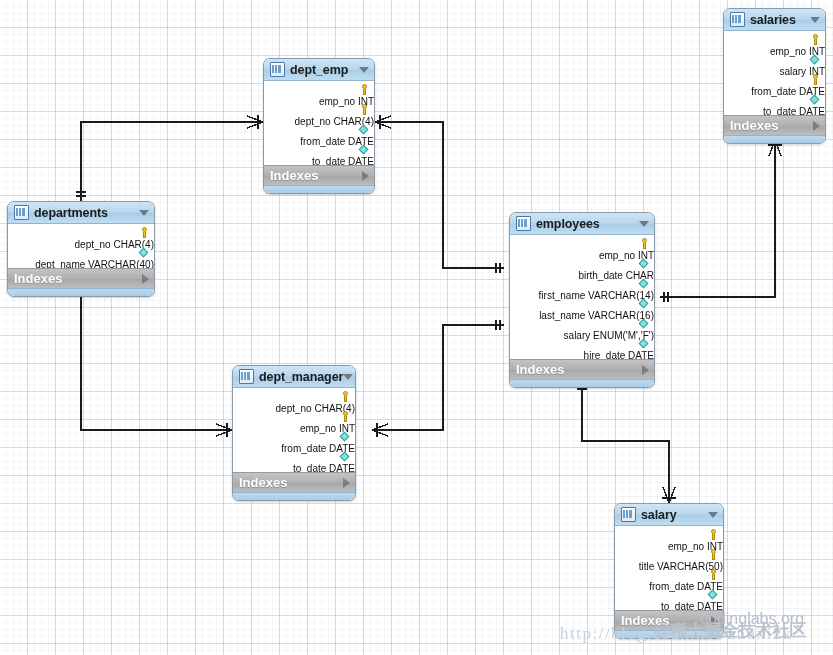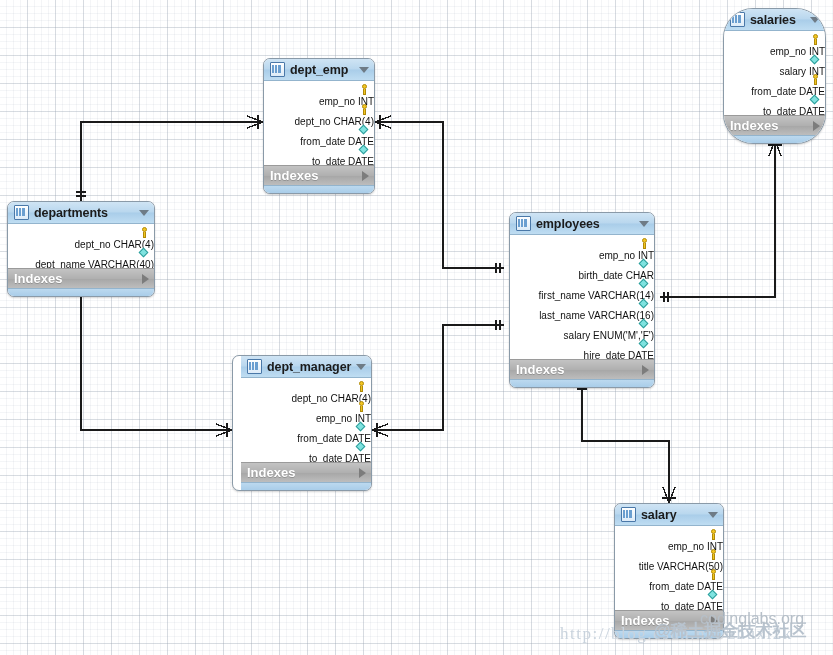--- a/index.html
+++ b/index.html
@@ -347,21 +347,21 @@
             <span class="col-ico ico-diamond"></span>
             <span>hire_date DATE</span>
           </div>
         </div>
         <div class="tbl-ft">
           <span class="tbl-ft-label">Indexes</span>
           <span class="tbl-ft-caret"></span>
         </div>
         <div class="tbl-base"></div>
       </div>
-      <div class="tbl" style="left: 723px; top: 8px; width: 103px; border-radius: 30px;">
+      <div class="tbl" style="left: 723px; top: 8px; width: 103px;">
         <div class="tbl-hd">
           <span class="tbl-hd-icon"></span>
           <span class="tbl-name">salaries</span>
           <span class="tbl-caret"></span>
         </div>
         <div class="tbl-cols">
           <div class="col">
             <span class="col-ico ico-key"></span>
             <span>emp_no INT</span>
           </div>
@@ -377,21 +377,21 @@
             <span class="col-ico ico-diamond"></span>
             <span>to_date DATE</span>
           </div>
         </div>
         <div class="tbl-ft">
           <span class="tbl-ft-label">Indexes</span>
           <span class="tbl-ft-caret"></span>
         </div>
         <div class="tbl-base"></div>
       </div>
-      <div class="tbl" style="left: 232px; top: 355px; width: 140px; padding-left: 8px;">
+      <div class="tbl" style="left: 232px; top: 365px; width: 124px;">
         <div class="tbl-hd">
           <span class="tbl-hd-icon"></span>
           <span class="tbl-name">dept_manager</span>
           <span class="tbl-caret"></span>
         </div>
         <div class="tbl-cols">
           <div class="col">
             <span class="col-ico ico-key"></span>
             <span>dept_no CHAR(4)</span>
           </div>

